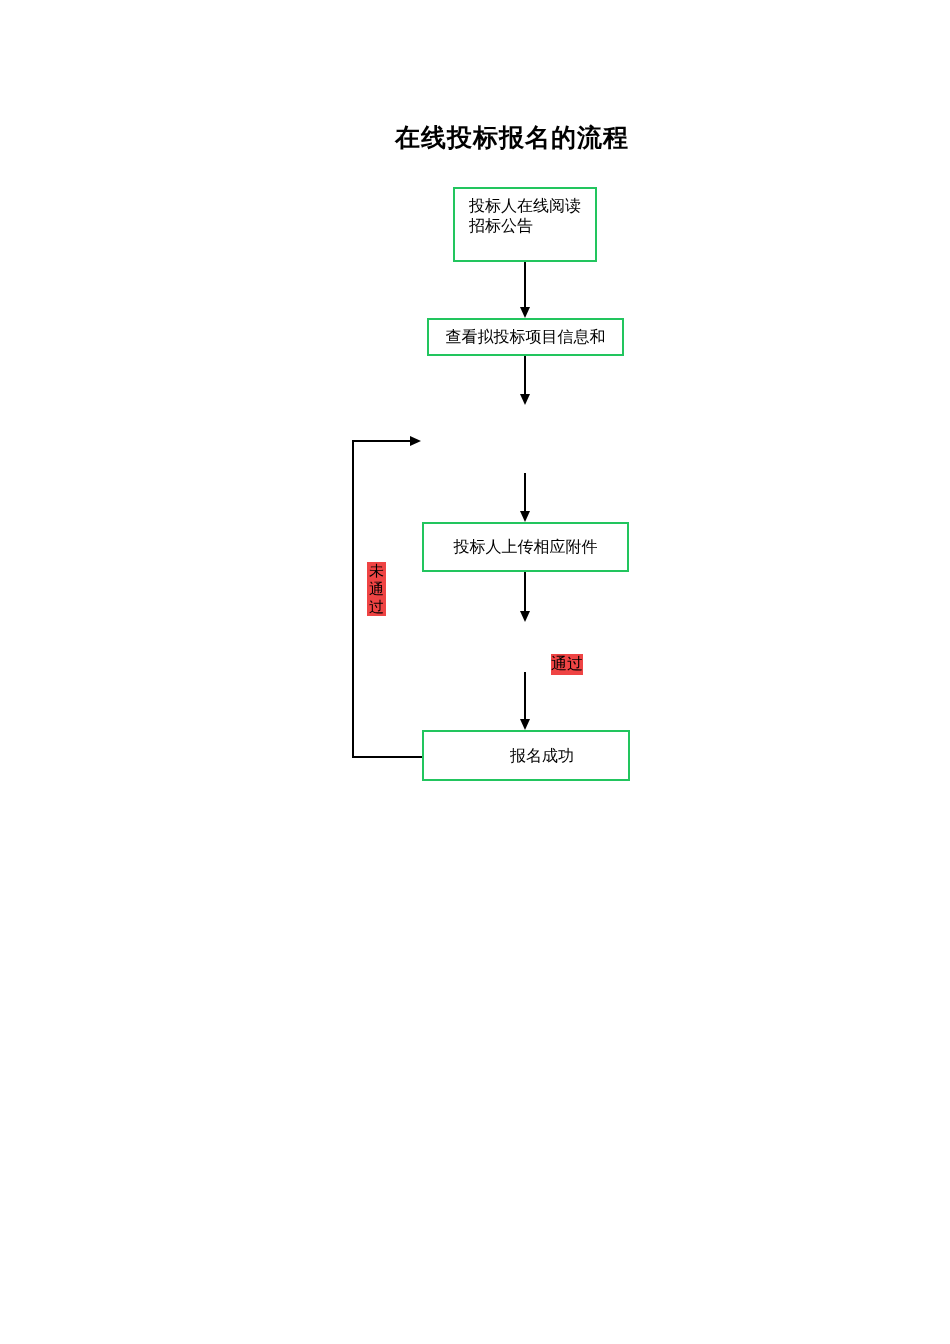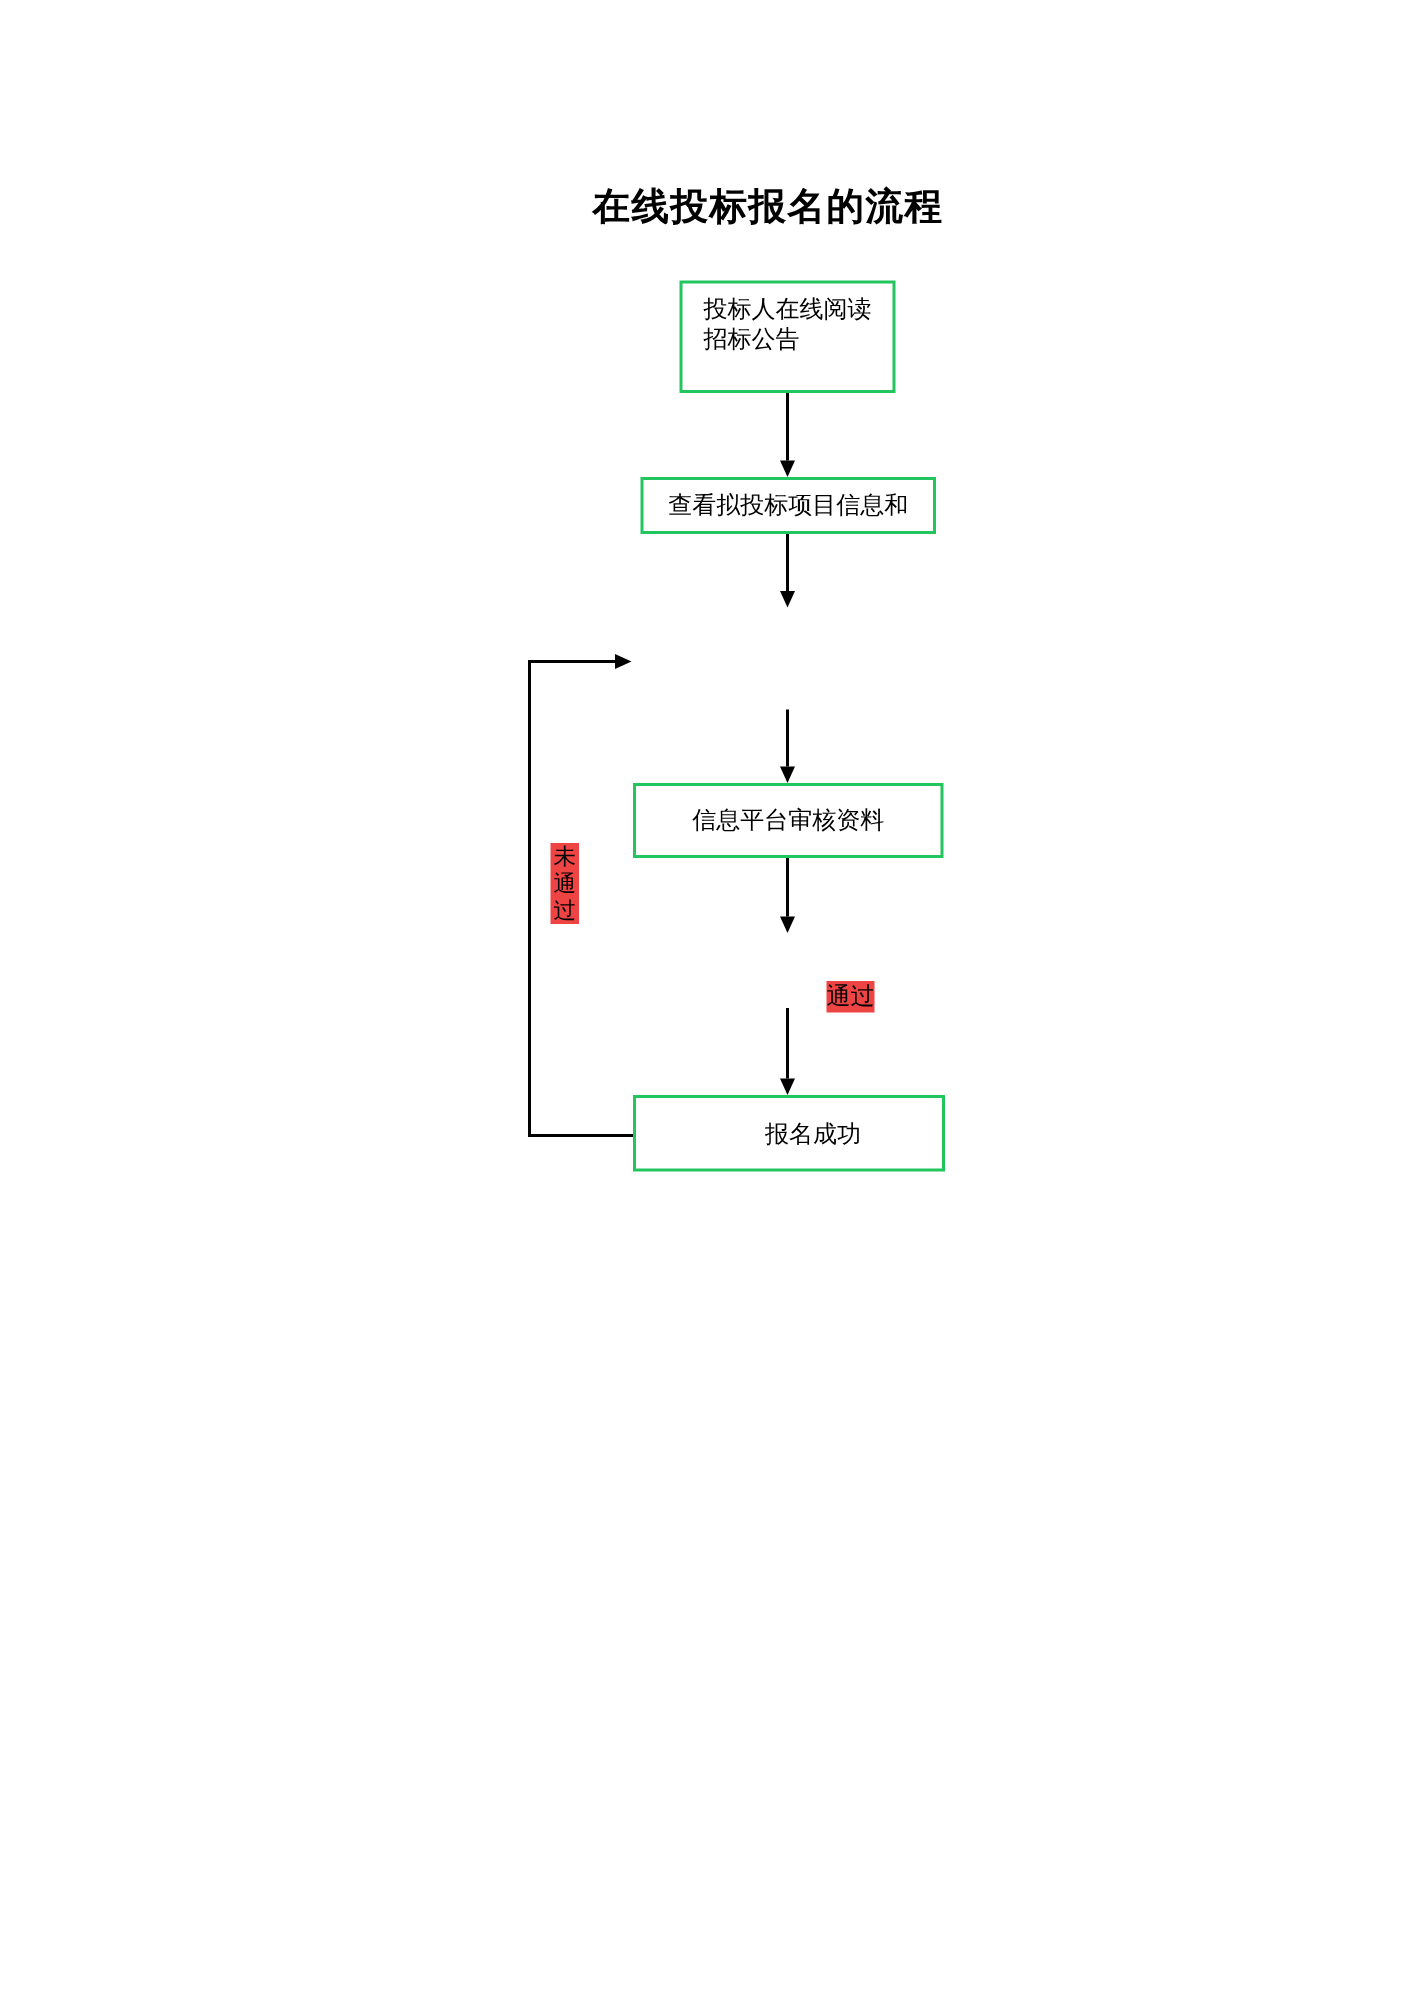--- a/index.html
+++ b/index.html
@@ -105,21 +105,21 @@
   <div class="title">在线投标报名的流程</div>
 
   <div class="node node-1 v-top">
     <span class="node-label">投标人在线阅读
 招标公告</span>
   </div>
   <div class="node node-2 v-center">
     <span class="node-label">查看拟投标项目信息和</span>
   </div>
   <div class="node node-4 v-center">
-    <span class="node-label">信息平台审核资料</span>
+    <span class="node-label">投标人上传相应附件</span>
   </div>
   <div class="node node-6 v-center">
     <span class="node-label">报名成功</span>
   </div>
 
   <div class="vline v1"></div>
   <div class="head-down h1"></div>
 
   <div class="vline v2"></div>
   <div class="head-down h2"></div>

